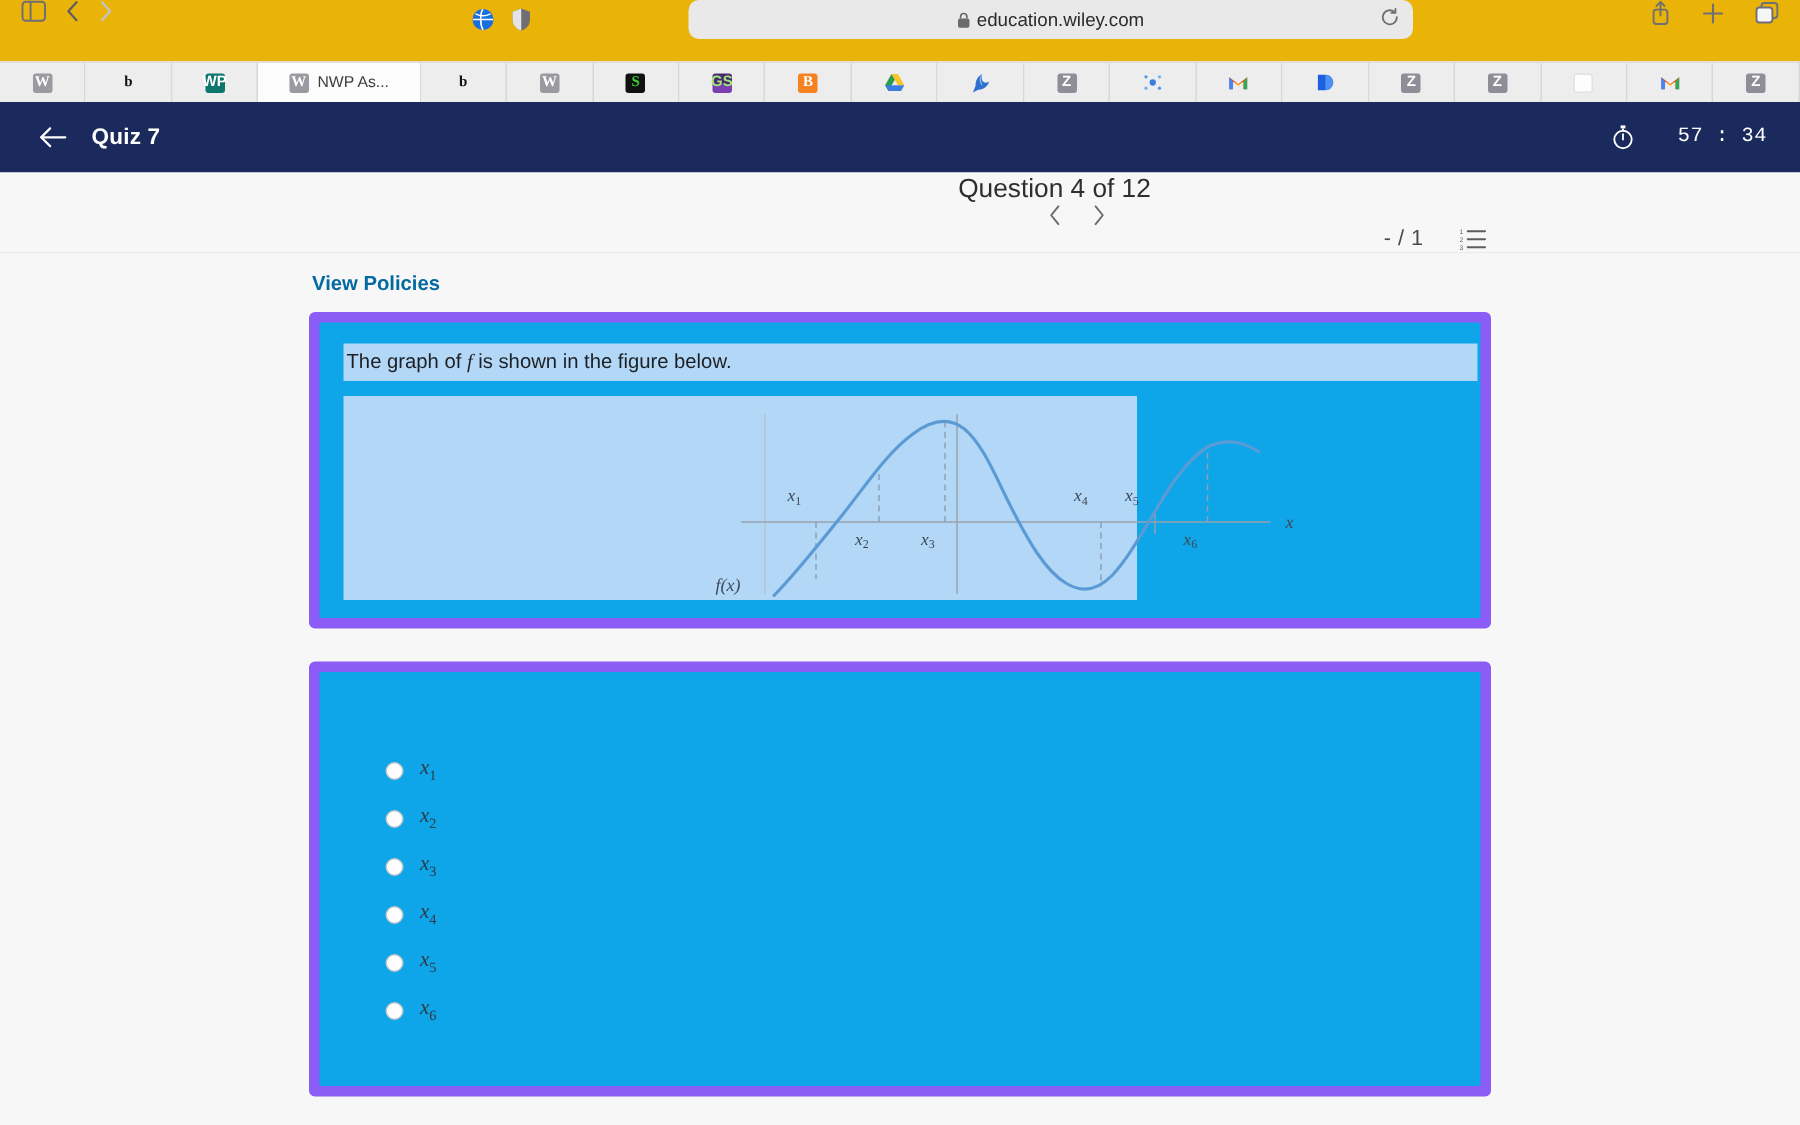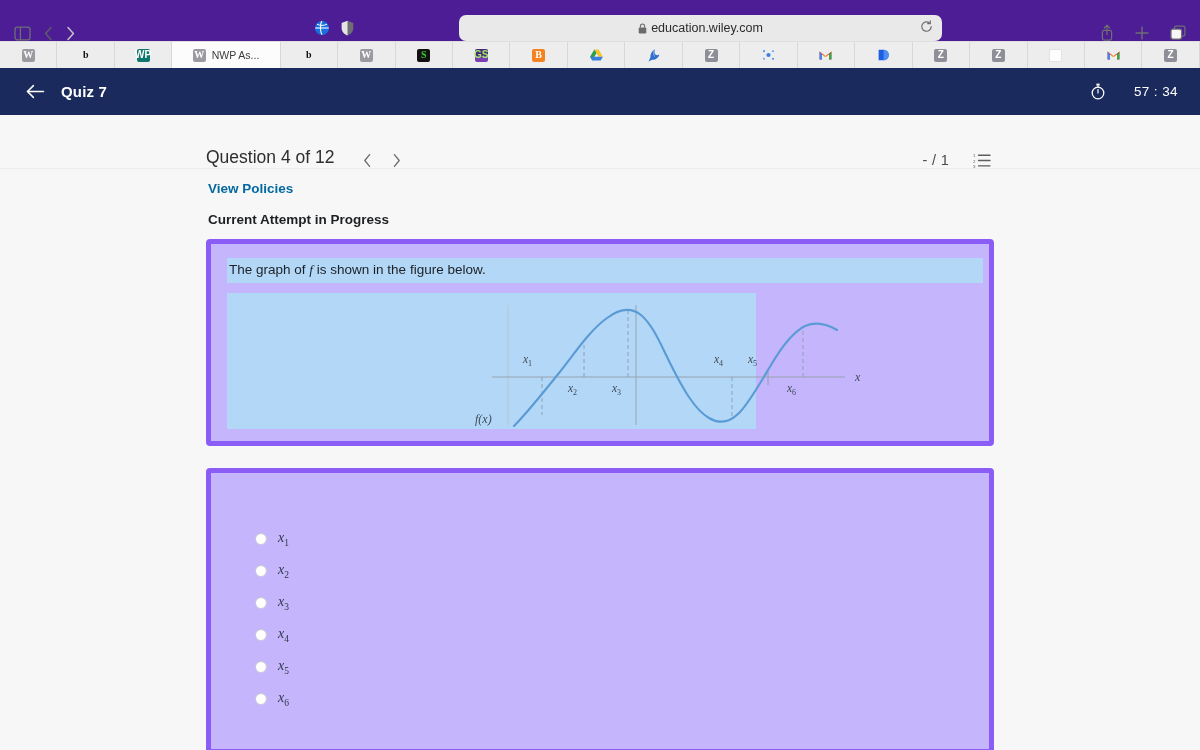--- a/index.html
+++ b/index.html
@@ -7,22 +7,22 @@
   body {
     font-family: "Liberation Sans", sans-serif;
     background:#ffffff;
     overflow:hidden;
     -webkit-font-smoothing:antialiased;
   }
 
   
   .browser-chrome { width:1200px; background:#f6f6f6; }
   .toolbar {
-    height:41px; display:flex; align-items:flex-end; padding:0 14px;
-    background:#4c1d95;
+    height:41px; display:flex; align-items:flex-start; padding:0 14px;
+    background:#eab308;
   }
   .tb-left { display:flex; align-items:center; gap:13px; width:300px; }
   .tb-mid  { flex:1; display:flex; align-items:center; gap:11px; justify-content:flex-start;}
   .tb-right{ display:flex; align-items:center; gap:21px; width:150px; justify-content:flex-end; }
 
   .icon-btn { display:inline-flex; align-items:center; justify-content:center;
               color:#6e6e73; cursor:default; }
   .icon-btn.disabled { color:#c3c3c6; }
 
   .addr-wrap { flex:1; display:flex; justify-content:center; }
@@ -57,43 +57,43 @@
   .fav-z   { background:#8e8e99; color:#fff; border-radius:3px; font-size:9px; font-weight:700;}
   .fav-blank{ background:#fdfdfd; border:1px solid #e2e2e2; }
 
   
   .wiley-header {
     height:47px; background:#1b2a5c; display:flex; align-items:center;
     padding:0 22px 0 26px; color:#fff;
   }
   .wh-left { display:flex; align-items:center; gap:16px; }
   .wh-title { font-size:15px; font-weight:600; letter-spacing:.15px; }
-  .wh-right { margin-left:auto; display:flex; align-items:center; gap:28px; }
+  .wh-right { margin-left:auto; display:flex; align-items:center; gap:28px;font-family:Liberation Mono, monospace; }
   .wh-timer { font-size:13.5px; letter-spacing:.4px; }
 
   
   .qbar {
-    height:54px; background:#f7f7f7; display:flex; align-items:flex-end;
-    padding:0 0 0 206px; border-bottom:1px solid #ececec;
+    height:54px; background:#f7f7f7; display:flex; align-items:center;
+    padding:0 0 0 206px; border-bottom:1px solid #ececec;flex-direction:column;
   }
   .qbar-title { font-size:17.5px; color:#2e2e2e; font-weight:400; }
   .qbar-nav { display:flex; align-items:center; gap:20px; margin-left:29px; color:#6b6b6b; }
   .qbar-right { margin-left:auto; display:flex; align-items:center; gap:24px; padding-right:209px; }
   .qbar-score { font-size:14.5px; color:#4a4a4a; letter-spacing:.3px; }
 
   
   .page { background:#f7f7f7; height:calc(750px - 41px - 27px - 47px - 54px); overflow:hidden; }
   .content { width:788px; margin:0 auto; }
 
   .policies-block { padding:12px 0 0 0; }
   .view-policies { color:#0369a1; font-size:13.5px; font-weight:600; padding-left:2px; }
   .attempt { font-size:13.5px; color:#1c2024; font-weight:700; margin-top:16px; padding-left:2px; }
 
   .card {
-    background:#c4b5fd; border:5px solid #8b5cf6; border-radius:4px;
+    background:#0ea5e9; border:7px solid #8b5cf6; border-radius:4px;
     margin-top:12px;
   }
   .card-figure { padding:14px 16px 12px 16px; }
 
   .stem-line { position:relative; }
   .stem-text {
     display:inline; font-size:13.5px; color:#1c2024; line-height:1.5;
   }
   .hl-block { background:#b3d7f7; }
 
@@ -357,21 +357,20 @@
       </svg>
     </span>
   </span>
 </div>
 
 <div class="page">
   <div class="content">
 
     <div class="policies-block">
       <div class="view-policies">View Policies</div>
-      <div class="attempt">Current Attempt in Progress</div>
     </div>
 
     <div class="card">
       <div class="card-figure">
 
         <div class="stem-line">
           <span class="hl-block stem-text" style="display:inline-block;width:756px;padding:2px 0 3px 2px;">
             <span>The graph of </span><span class="mono-math">f</span><span> is shown in the figure below.</span>
           </span>
         </div>

